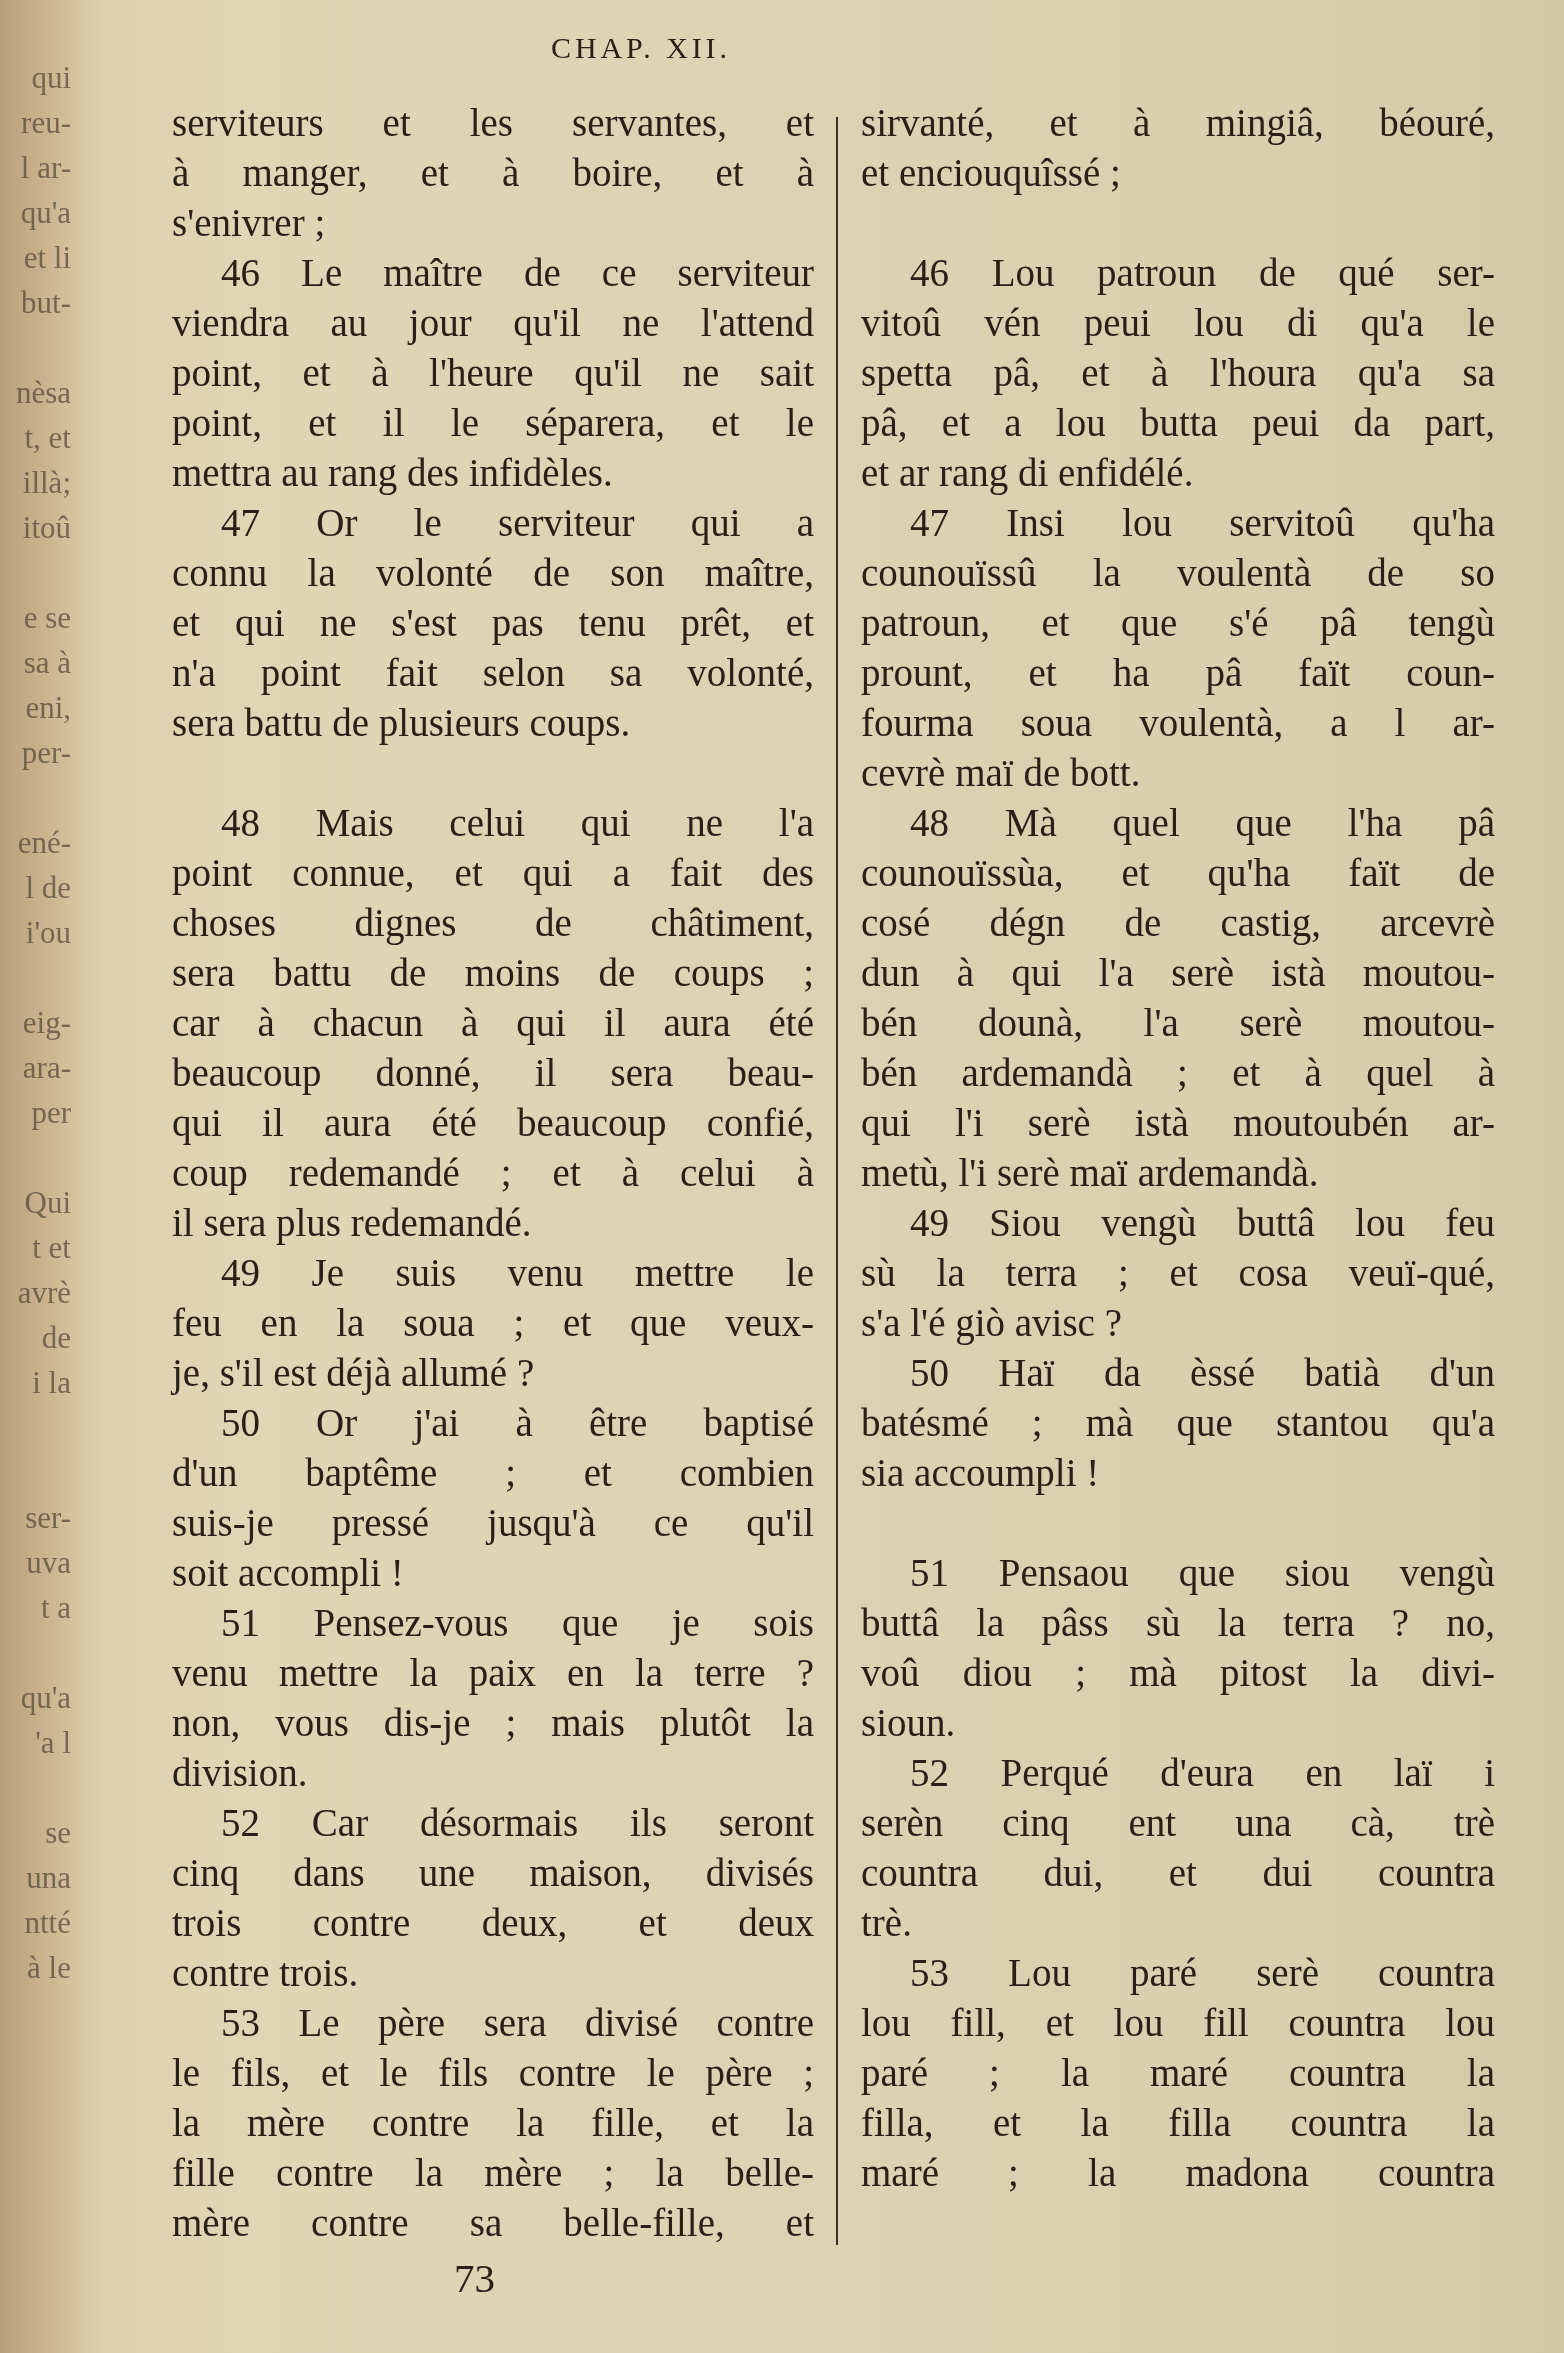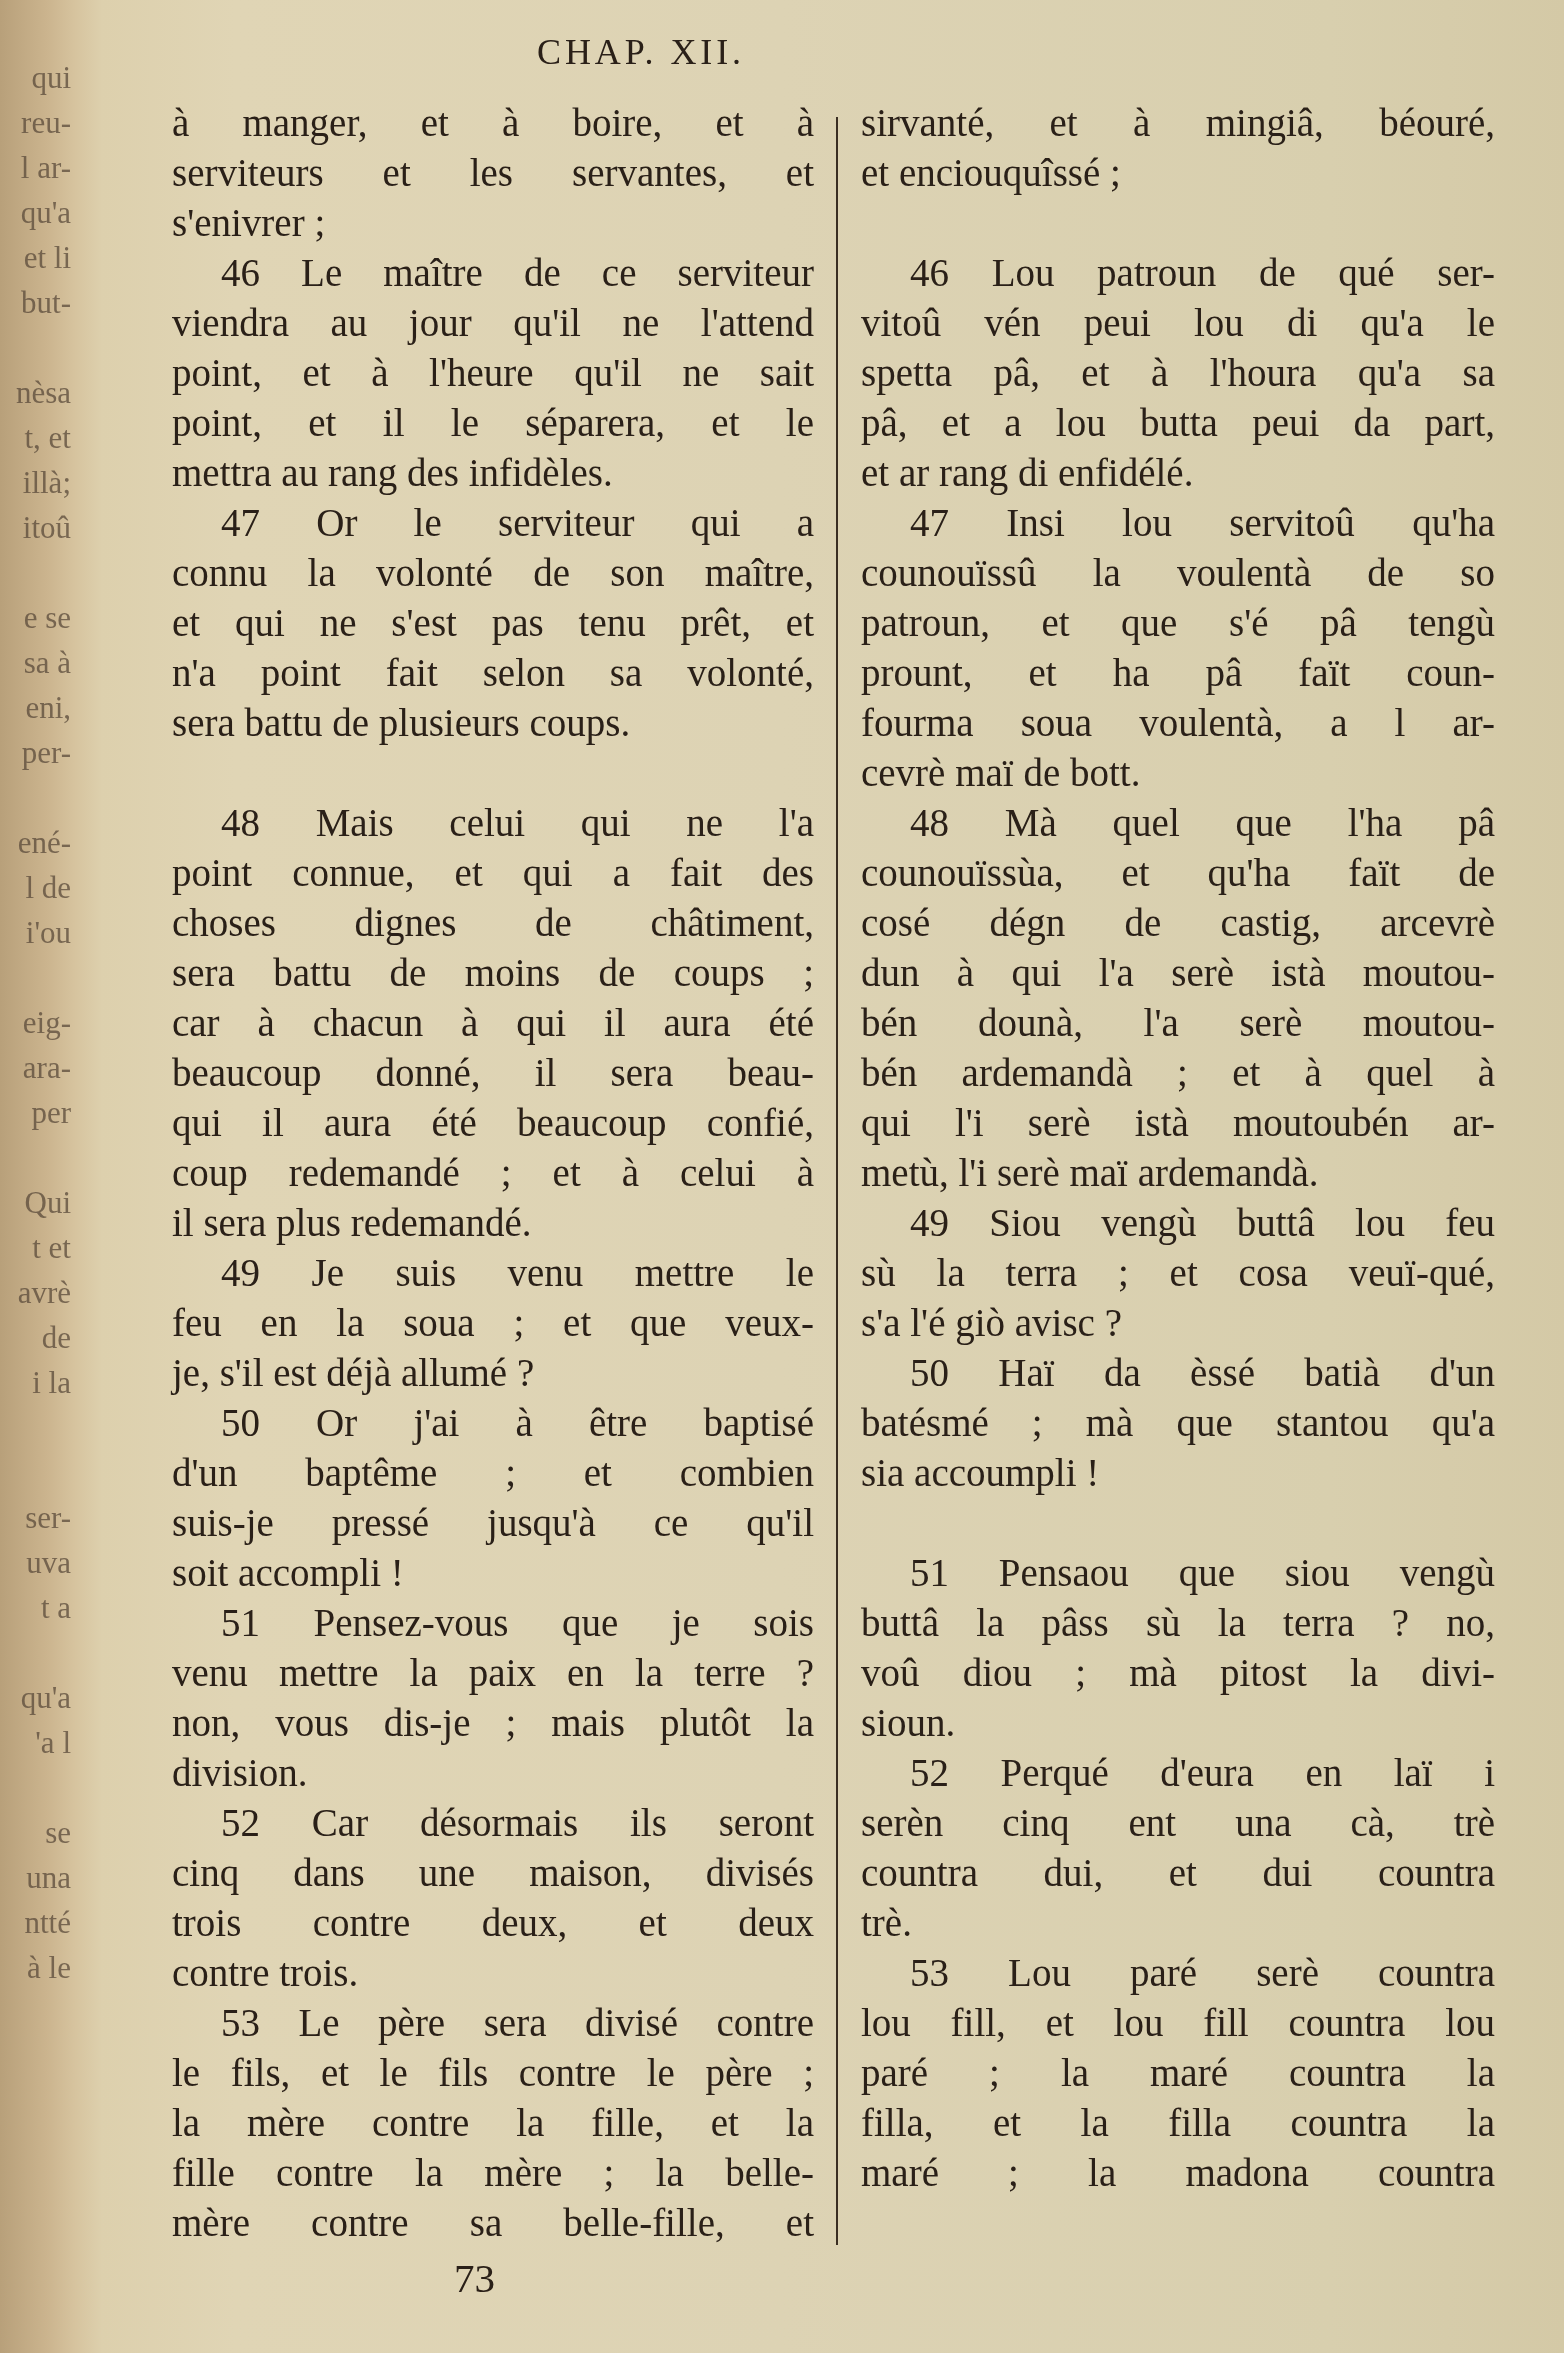--- a/index.html
+++ b/index.html
@@ -10,21 +10,21 @@
     color:#2a2018;
   }
   .bleed {
     position:absolute; left:0; top:0; width:86px; height:2354px; overflow:hidden;
     font-family:"Liberation Serif", serif; color:#5a4a3a; opacity:.75;
     font-size:31px; line-height:45px; text-align:right;
   }
   .bleed div { white-space:nowrap; margin-right:15px; }
   .header {
     position:absolute; top:31px; left:0; width:1247px; text-align:center;
-    font-size:36px; letter-spacing:3.9px; padding-left:35px; box-sizing:border-box;
+    font-size:30px; letter-spacing:3.9px; padding-left:35px; box-sizing:border-box;
     font-family:"Liberation Serif", serif;
   }
   .divider {
     position:absolute; left:836px; top:117px; width:2.3px; height:2128px; background:#3a2e22;
   }
   .col {
     position:absolute; top:98px; font-size:39px; line-height:50px;
     font-family:"Liberation Serif", serif;
   }
   .col.left { left:172px; width:642px; }
@@ -84,22 +84,22 @@
     <div>una</div>
     <div>ntté</div>
     <div>à le</div>
   </div>
 
 <div class="header">
   <span>CHAP. XII.</span>
 </div>
 
 <div class="col left" id="leftcol">
+    <span class="line">serviteurs et les servantes, et</span>
     <span class="line">à manger, et à boire, et à</span>
-    <span class="line">serviteurs et les servantes, et</span>
     <span class="line last">s'enivrer ;</span>
     <span class="line indent">46 Le maître de ce serviteur</span>
     <span class="line">viendra au jour qu'il ne l'attend</span>
     <span class="line">point, et à l'heure qu'il ne sait</span>
     <span class="line">point, et il le séparera, et le</span>
     <span class="line last">mettra au rang des infidèles.</span>
     <span class="line indent">47 Or le serviteur qui a</span>
     <span class="line">connu la volonté de son maître,</span>
     <span class="line">et qui ne s'est pas tenu prêt, et</span>
     <span class="line">n'a point fait selon sa volonté,</span>

